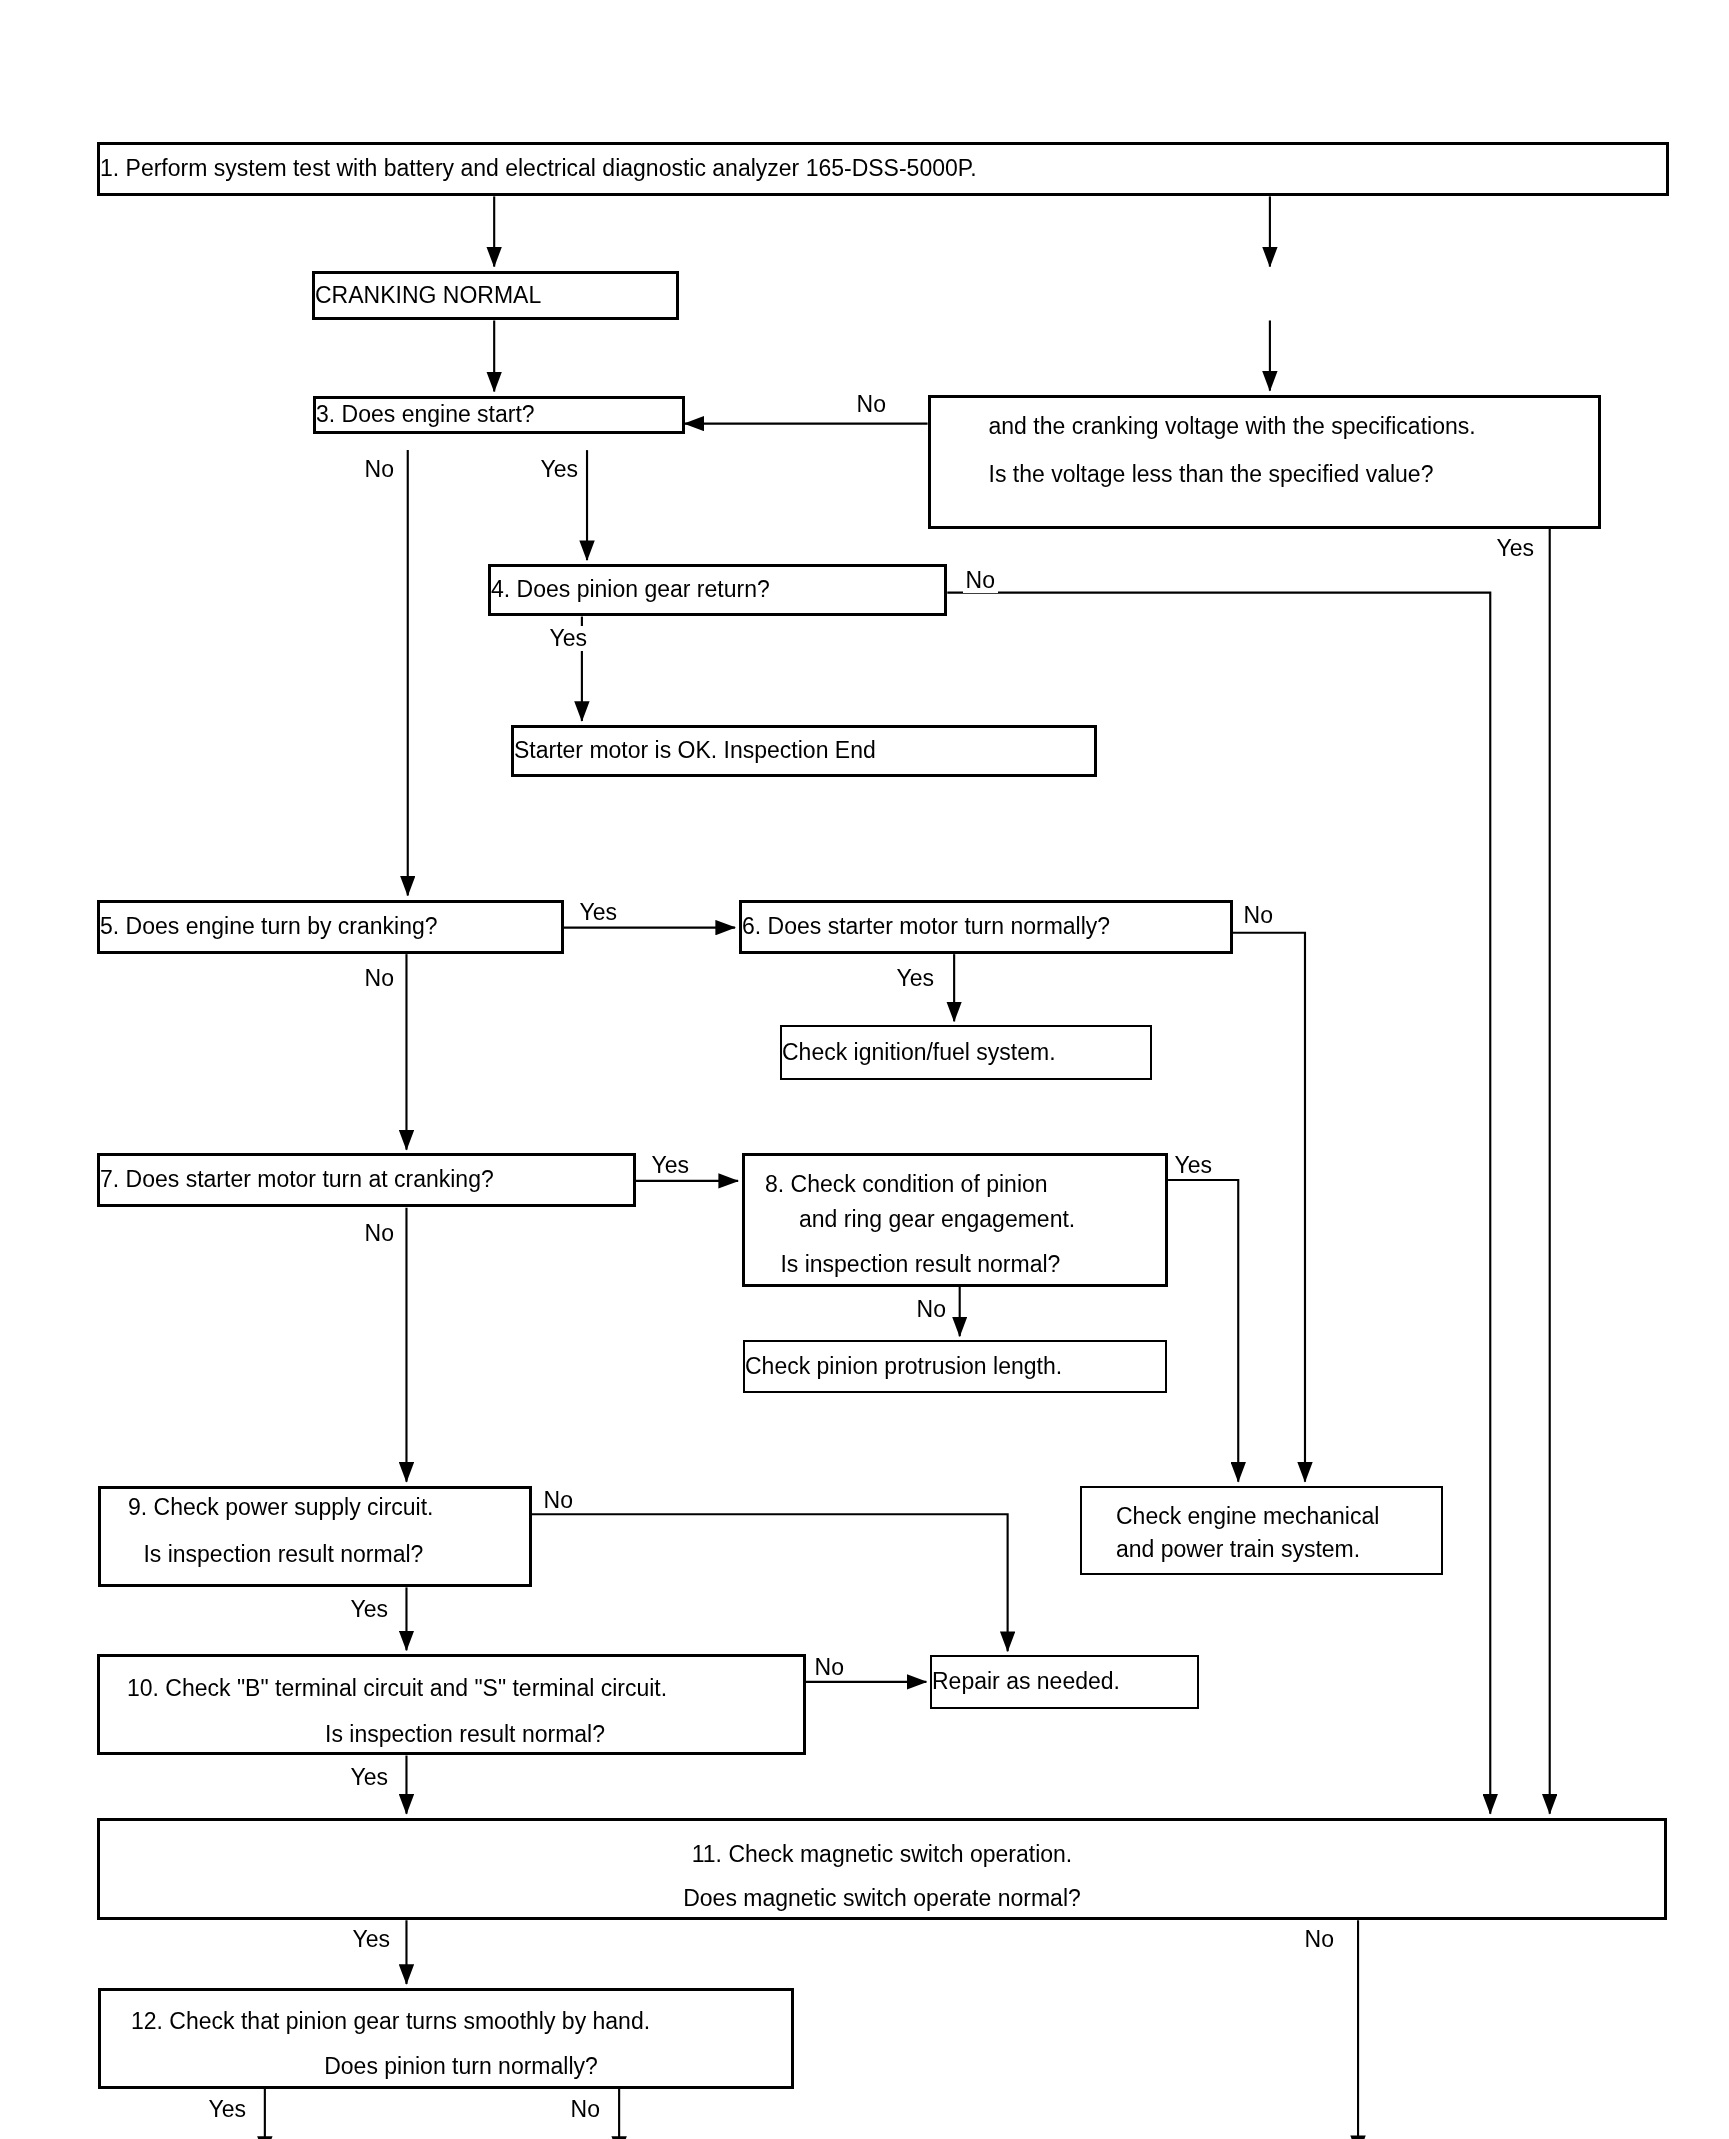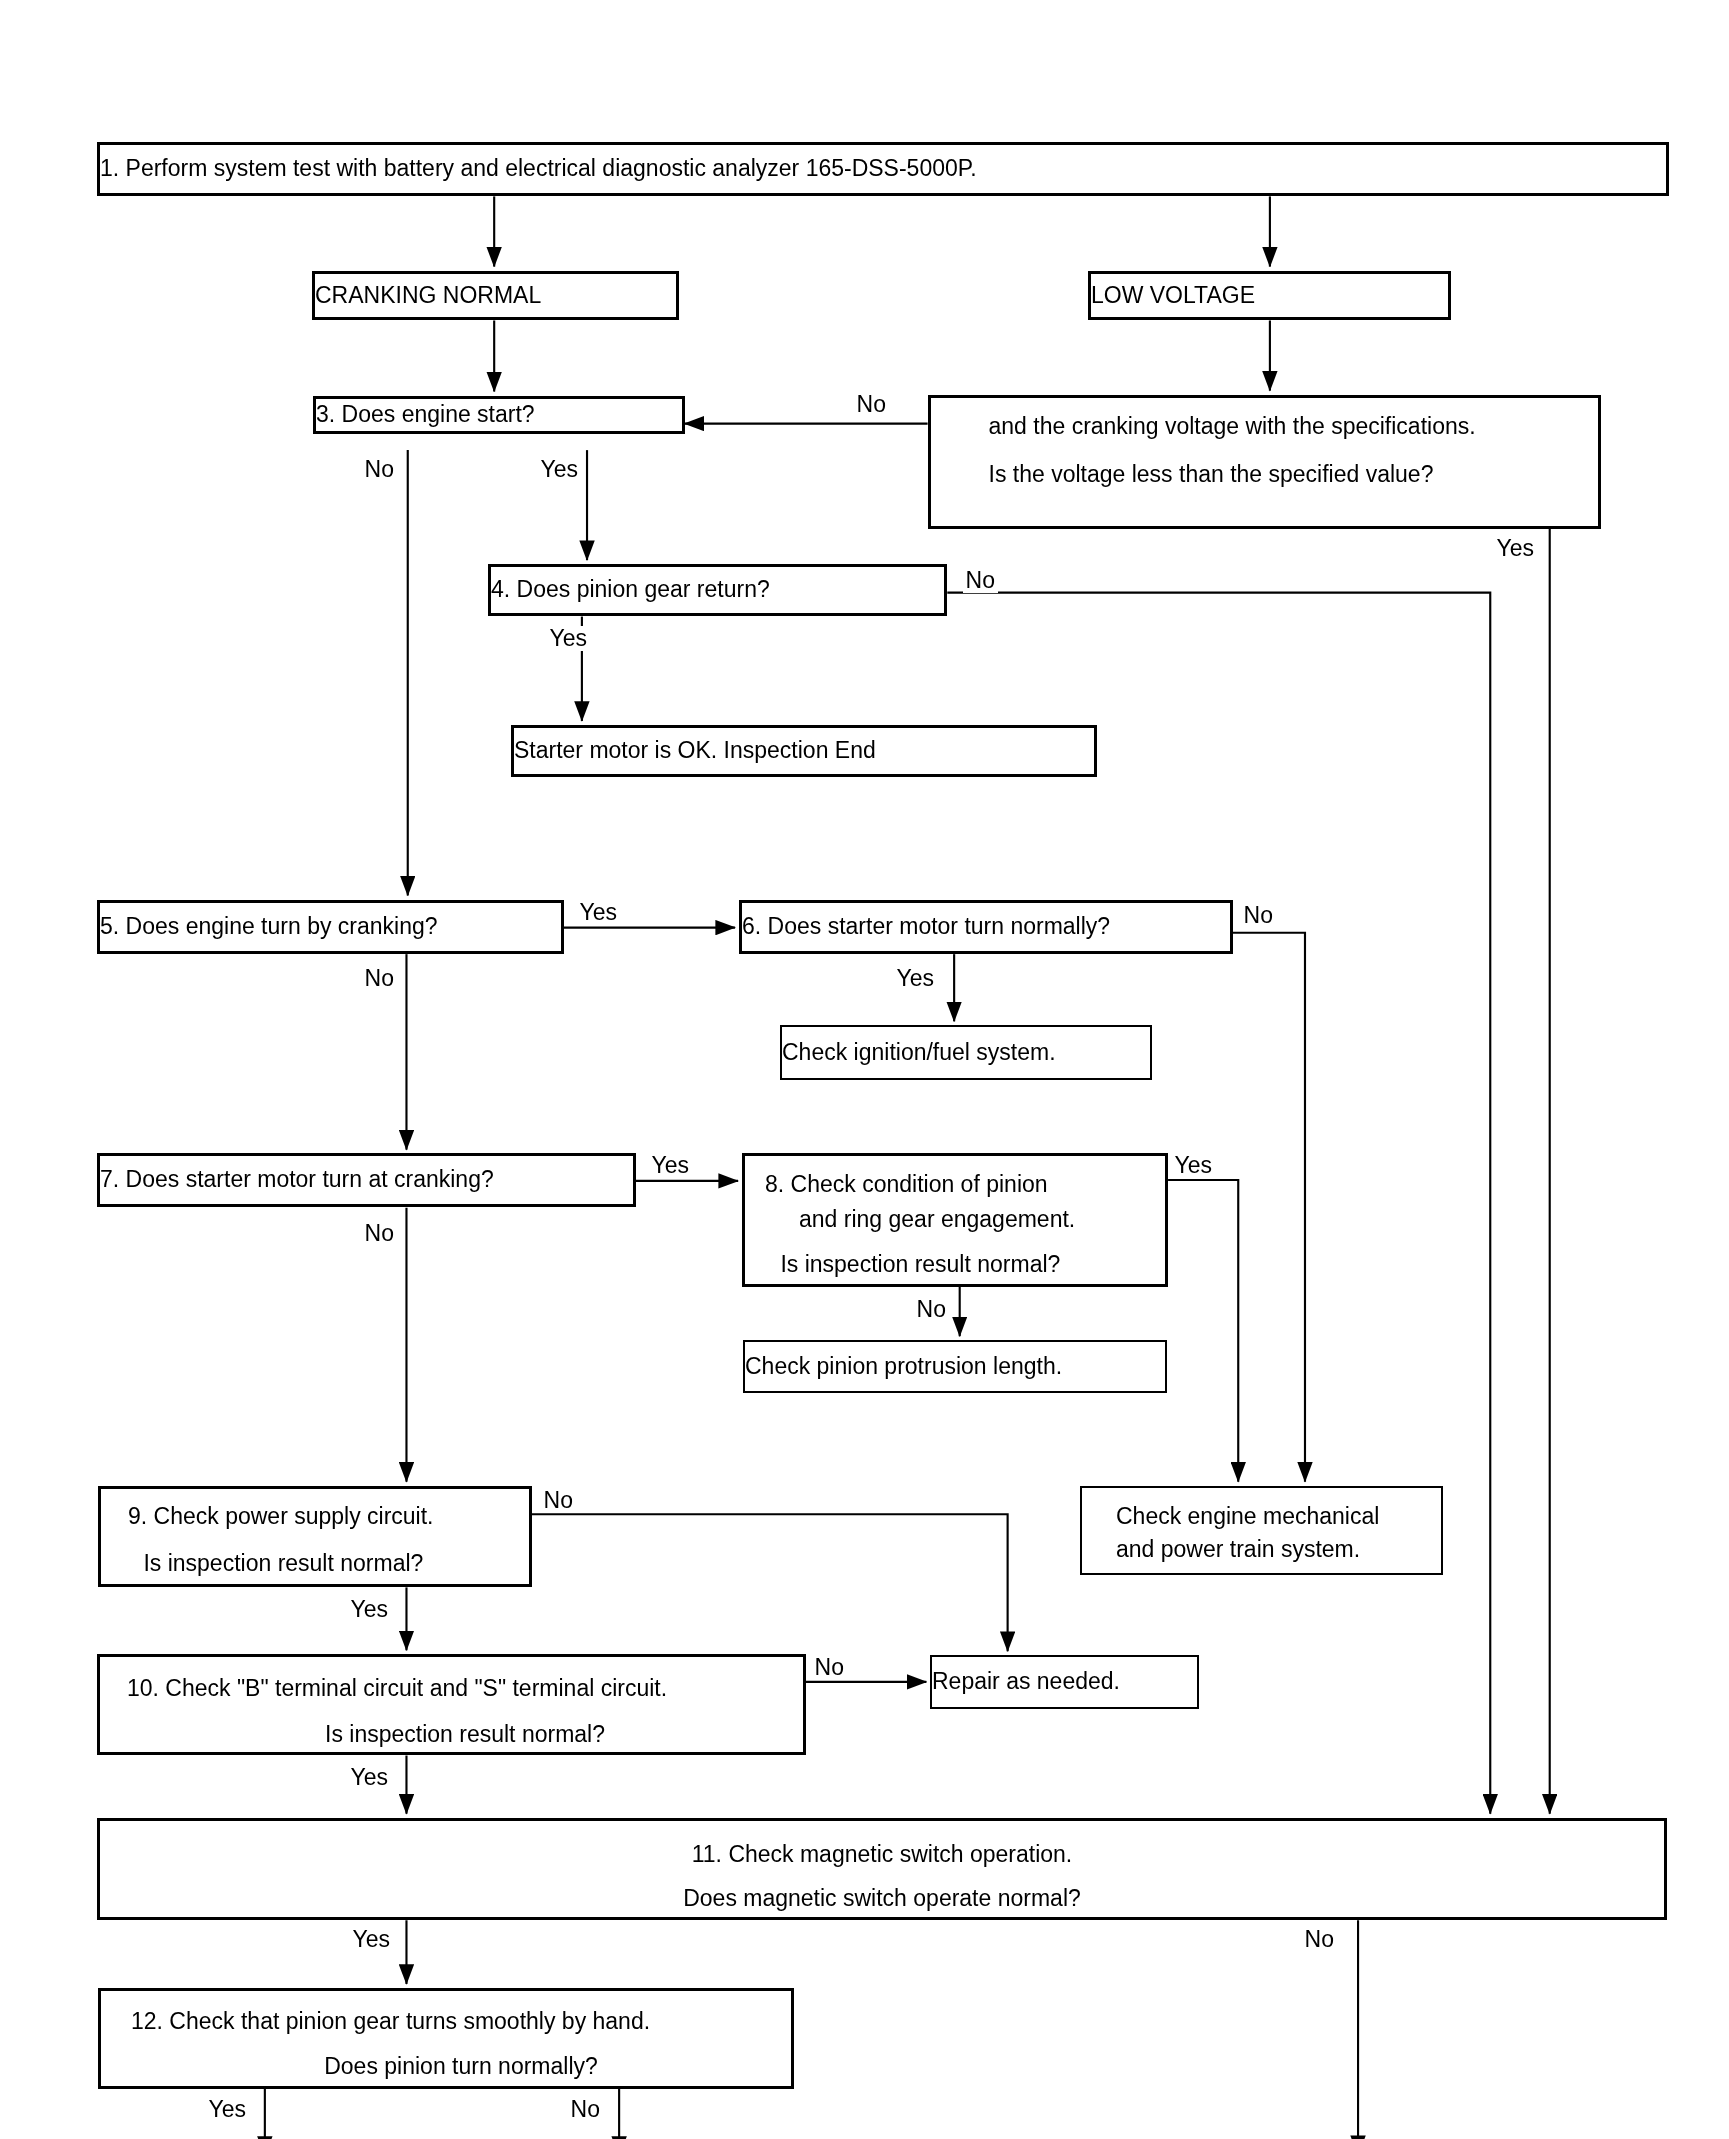--- a/index.html
+++ b/index.html
@@ -56,23 +56,20 @@
   </svg>
 
   <div class="node center" style="left:97px;top:142px;width:1572px;height:54px;">
     <span>1. Perform system test with battery and electrical diagnostic analyzer 165-DSS-5000P.</span>
   </div>
 
   <div class="node center" style="left:312px;top:271px;width:367px;height:49px;">
     <span>CRANKING NORMAL</span>
   </div>
 
-  <div class="node center" style="left:1088px;top:271px;width:363px;height:49px;">
-    <span>LOW VOLTAGE</span>
-  </div>
 
   <div class="node center" style="left:313px;top:396px;width:372px;height:38px;">
     <span>3. Does engine start?</span>
   </div>
 
   <div class="node lines" style="left:928px;top:395px;width:673px;height:134px;padding-left:26.5px;">
     <div class="ln" style="margin-left:31px;">and the cranking voltage with the specifications.</div>
     <div class="ln" style="margin-left:31px;margin-top:20.5px;">Is the voltage less than the specified value?</div>
   </div>
 
@@ -103,21 +100,21 @@
   <div class="node lines" style="left:742px;top:1153px;width:426px;height:134px;padding-left:20px;">
     <div class="ln">8. Check condition of pinion</div>
     <div class="ln" style="margin-left:34px;margin-top:7.7px;">and ring gear engagement.</div>
     <div class="ln" style="margin-left:15.4px;margin-top:18px;">Is inspection result normal?</div>
   </div>
 
   <div class="node center thin" style="left:743px;top:1340px;width:424px;height:53px;">
     <span>Check pinion protrusion length.</span>
   </div>
 
-  <div class="node lines" style="left:98px;top:1486px;width:434px;height:101px;padding-left:27px;padding-top:14px;">
+  <div class="node lines" style="left:98px;top:1486px;width:434px;height:101px;padding-left:27px;padding-top:5px;">
     <div class="ln">9. Check power supply circuit.</div>
     <div class="ln" style="margin-left:15.4px;margin-top:19px;">Is inspection result normal?</div>
   </div>
 
   <div class="node lines thin" style="left:1080px;top:1486px;width:363px;height:89px;padding-left:34px;padding-top:15.4px;">
     <div class="ln">Check engine mechanical</div>
     <div class="ln" style="margin-top:5.1px;">and power train system.</div>
   </div>
 
   <div class="node lines" style="left:97px;top:1654px;width:709px;height:101px;padding-left:27px;padding-top:18px;">

